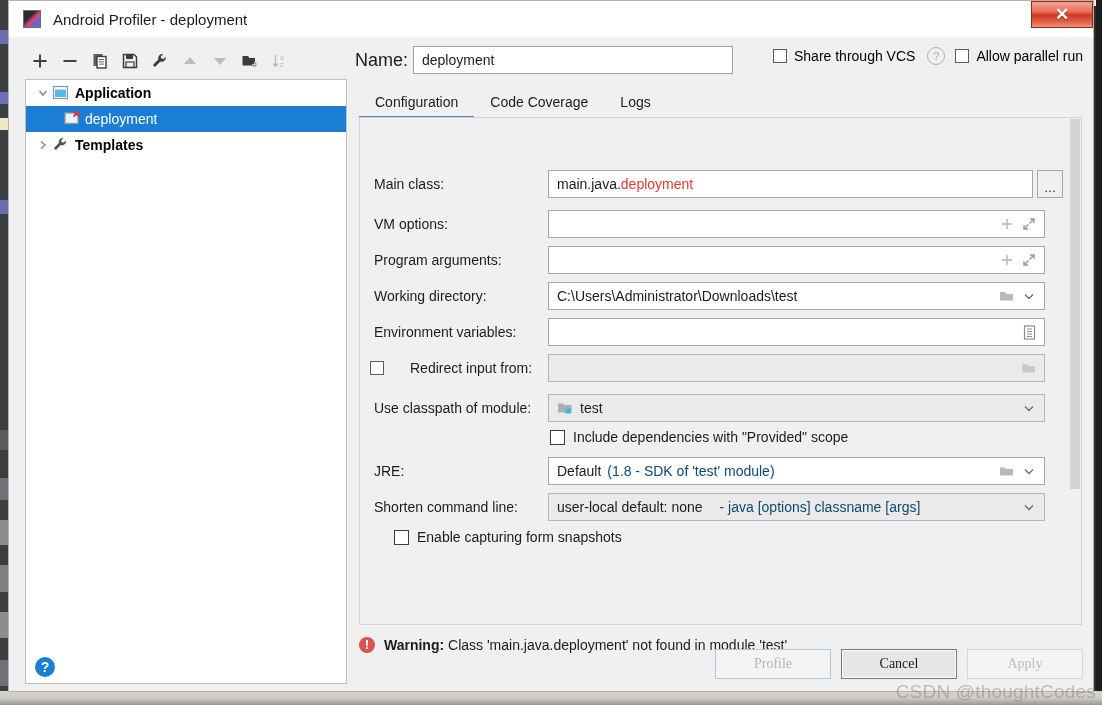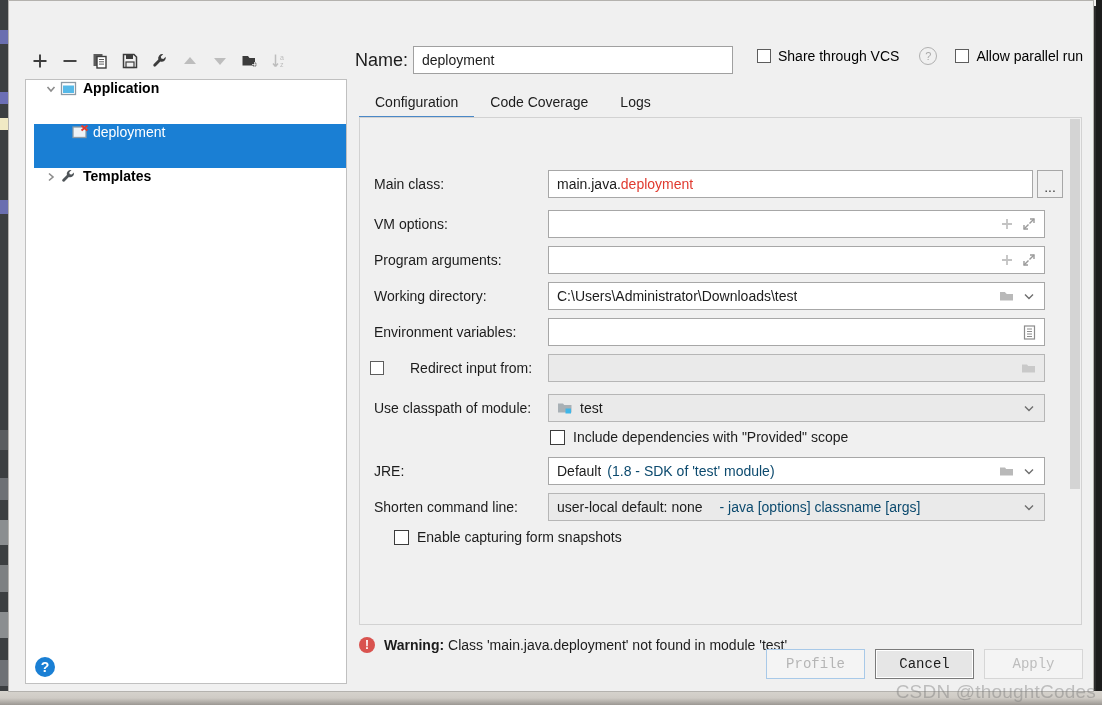--- a/index.html
+++ b/index.html
@@ -127,27 +127,26 @@
   #tree-panel {
     position: absolute;
     left: 16px; top: 42px;
     width: 322px; height: 605px;
     background: #ffffff;
     border: 1px solid #c0c0c0;
     box-sizing: border-box;
     overflow: hidden;
   }
   .tree-row {
-    height: 44px;
-    display: flex; 
+    height: 26px;
+    display: flex; align-items: center;
     padding-left: 8px;
     font-size: 14px;
     cursor: pointer;
     position: relative;
-    margin-left: 8px;
   }
   .tree-row.selected { background: #1a7fd4; color: #ffffff; }
   .tree-row .twisty {
     width: 18px; height: 18px;
     display: flex; align-items: center; justify-content: center;
     flex: 0 0 auto;
   }
   .tree-row .node-icon {
     width: 18px; height: 18px;
     margin-right: 5px;
@@ -179,21 +178,21 @@
     font-size: 14px;
     font-family: "Liberation Sans", sans-serif;
     padding: 0 8px;
     color: #1c1c1c;
     outline: none;
   }
   #topright-opts {
     position: absolute;
     right: 0; top: 10px;
     display: flex; align-items: center;
-    gap: 8px;
+    gap: 0px;
     font-size: 14px;
   }
   .chk {
     width: 14px; height: 14px;
     border: 1px solid #5d5d5d;
     background: #ffffff;
     box-sizing: border-box;
     flex: 0 0 auto;
     cursor: pointer;
   }
@@ -343,24 +342,24 @@
   #warning-text b { font-weight: bold; }
 
   
   #footer-buttons {
     position: absolute;
     right: 10px; bottom: 12px;
     display: flex; align-items: center;
     gap: 10px;
   }
   .dlg-btn {
-    width: 99px; height: 30px;
-    box-sizing: border-box;
-    font-size: 14px;
-    font-family: Liberation Mono, monospace;
+    width: 116px; height: 30px;
+    box-sizing: border-box;
+    font-size: 14px;
+    font-family: Liberation Serif, serif;
     display: flex; align-items: center; justify-content: center;
     cursor: pointer;
   }
   .dlg-btn.primary-disabled {
     background: #f4f4f4;
     border: 1px solid #a8c9e8;
     color: #b5b5b5;
     cursor: default;
   }
   .dlg-btn.default-focus {
@@ -402,20 +401,27 @@
 
 <div id="desktop-bg">
   <div class="bg-top-strip"></div>
   <div class="bg-left-strip"></div>
   <div class="bg-right-strip"></div>
   <div class="bg-bottom-strip"></div>
 </div>
 
 <div id="dialog-window">
 
+  <div id="title-bar">
+    <div id="app-icon"></div>
+    <div id="title-text">Android Profiler - deployment</div>
+    <div id="close-button">
+      <span class="x-glyph">✕</span>
+    </div>
+  </div>
 
   <div id="dialog-body">
 
     <div id="left-toolbar">
       <div class="tb-btn" title="Add">
         <svg width="18" height="18" viewBox="0 0 18 18">
           <path d="M9 2.5 L9 15.5 M2.5 9 L15.5 9" stroke="#3c3c3c" stroke-width="1.9"></path>
         </svg>
       </div>
       <div class="tb-btn" title="Remove">

